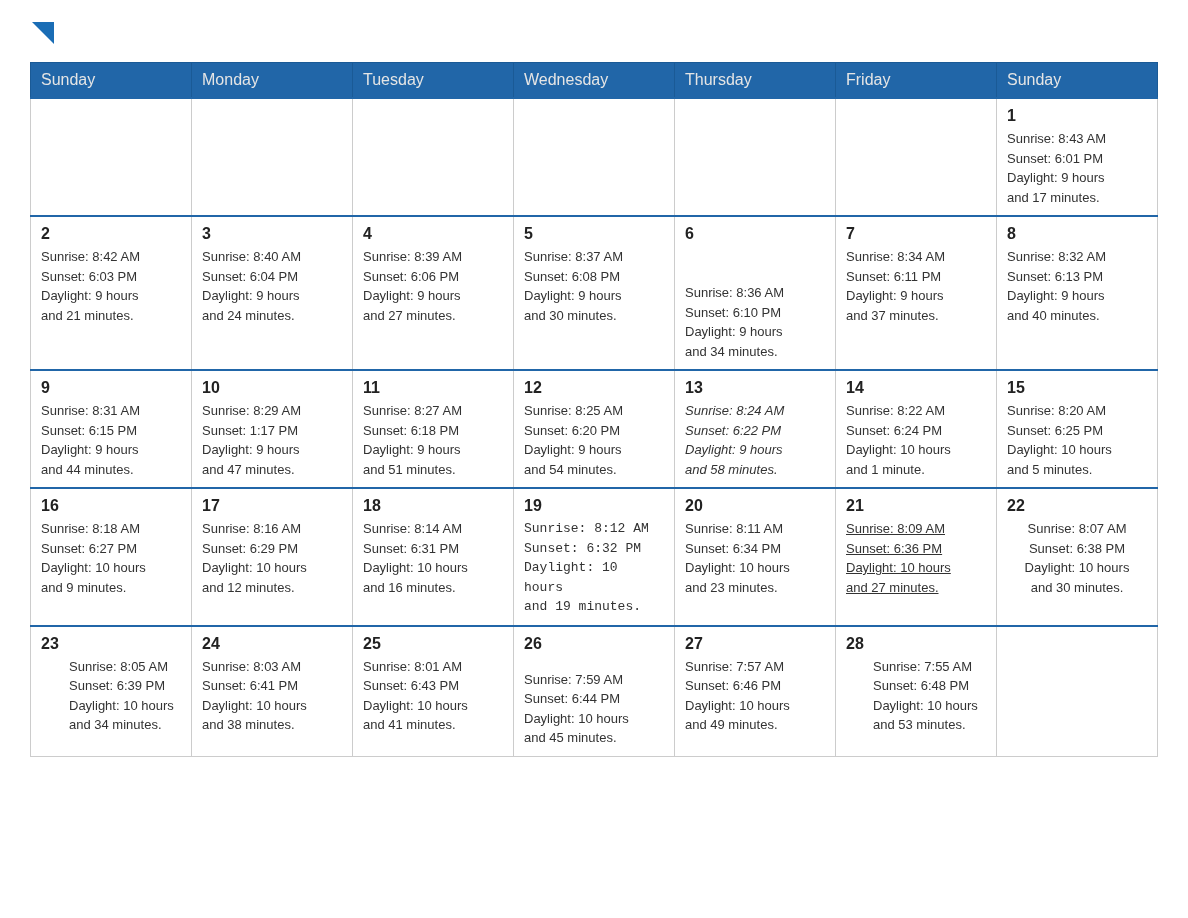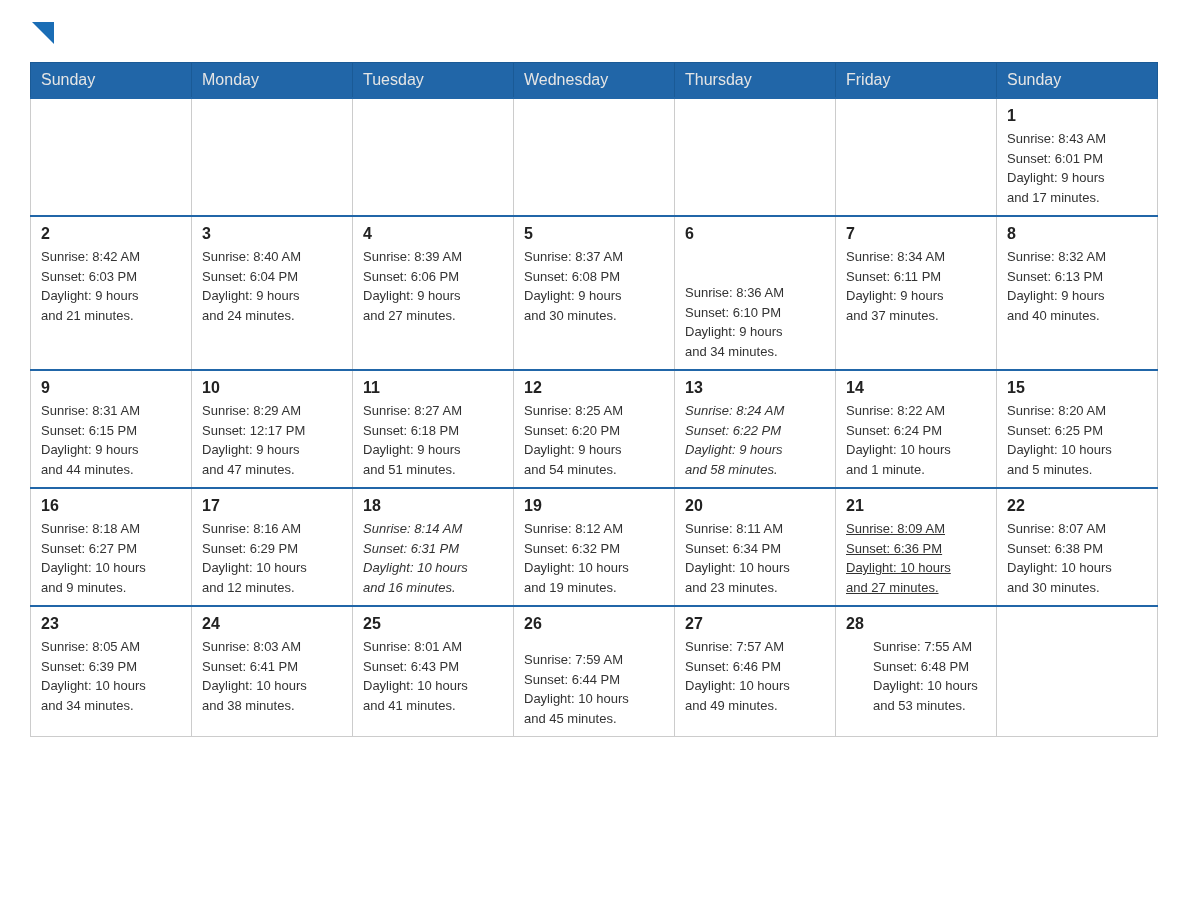--- a/index.html
+++ b/index.html
@@ -194,21 +194,21 @@
         <td>
           <span class="day-number">9</span>
           <div class="day-info" style="white-space: pre-line;">Sunrise: 8:31 AM
 Sunset: 6:15 PM
 Daylight: 9 hours
 and 44 minutes.</div>
         </td>
         <td>
           <span class="day-number">10</span>
           <div class="day-info" style="white-space: pre-line;">Sunrise: 8:29 AM
-Sunset: 12:17 PM
+Sunset: 1:17 PM
 Daylight: 9 hours
 and 47 minutes.</div>
         </td>
         <td>
           <span class="day-number">11</span>
           <div class="day-info" style="white-space: pre-line;">Sunrise: 8:27 AM
 Sunset: 6:18 PM
 Daylight: 9 hours
 and 51 minutes.</div>
         </td>
@@ -251,58 +251,58 @@
         </td>
         <td>
           <span class="day-number">17</span>
           <div class="day-info" style="white-space: pre-line;">Sunrise: 8:16 AM
 Sunset: 6:29 PM
 Daylight: 10 hours
 and 12 minutes.</div>
         </td>
         <td>
           <span class="day-number">18</span>
-          <div class="day-info" style="white-space: pre-line; font-style: italic;">Sunrise: 8:14 AM
+          <div class="day-info" style="white-space: pre-line;">Sunrise: 8:14 AM
 Sunset: 6:31 PM
 Daylight: 10 hours
 and 16 minutes.</div>
         </td>
         <td>
           <span class="day-number">19</span>
-          <div class="day-info" style="white-space: pre-line;">Sunrise: 8:12 AM
+          <div class="day-info" style="white-space: pre-line; font-family: Liberation Mono, monospace;">Sunrise: 8:12 AM
 Sunset: 6:32 PM
 Daylight: 10 hours
 and 19 minutes.</div>
         </td>
         <td>
           <span class="day-number">20</span>
           <div class="day-info" style="white-space: pre-line;">Sunrise: 8:11 AM
 Sunset: 6:34 PM
 Daylight: 10 hours
 and 23 minutes.</div>
         </td>
         <td>
           <span class="day-number">21</span>
           <div class="day-info" style="white-space: pre-line; text-decoration: underline;">Sunrise: 8:09 AM
 Sunset: 6:36 PM
 Daylight: 10 hours
 and 27 minutes.</div>
         </td>
         <td>
           <span class="day-number">22</span>
-          <div class="day-info" style="white-space: pre-line;">Sunrise: 8:07 AM
+          <div class="day-info" style="white-space: pre-line; text-align: center;">Sunrise: 8:07 AM
 Sunset: 6:38 PM
 Daylight: 10 hours
 and 30 minutes.</div>
         </td>
       </tr>
       <tr>
         <td>
           <span class="day-number">23</span>
-          <div class="day-info" style="white-space: pre-line;">Sunrise: 8:05 AM
+          <div class="day-info" style="white-space: pre-line; margin-left: 28px;">Sunrise: 8:05 AM
 Sunset: 6:39 PM
 Daylight: 10 hours
 and 34 minutes.</div>
         </td>
         <td>
           <span class="day-number">24</span>
           <div class="day-info" style="white-space: pre-line;">Sunrise: 8:03 AM
 Sunset: 6:41 PM
 Daylight: 10 hours
 and 38 minutes.</div>

